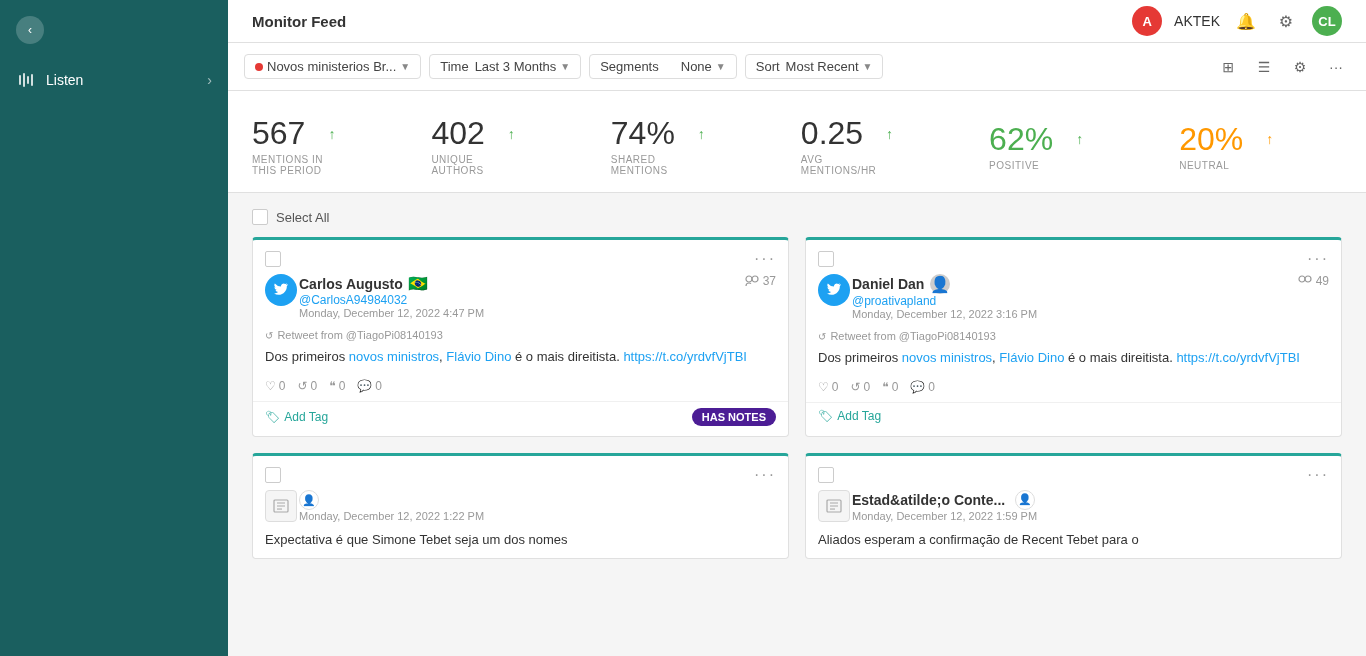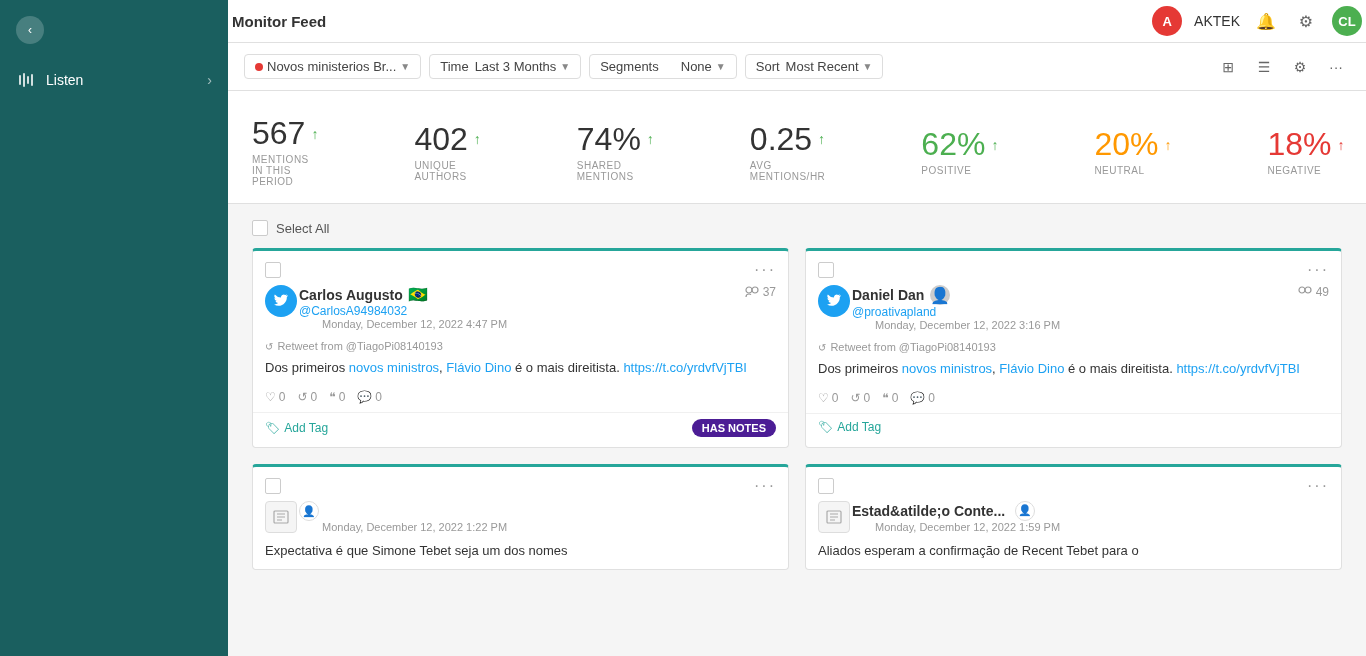--- a/index.html
+++ b/index.html
@@ -12,39 +12,39 @@
     .sidebar-item-icon { width: 20px; height: 20px; display: flex; align-items: center; justify-content: center; }
     .sidebar-collapse-btn { width: 28px; height: 28px; background: rgba(255,255,255,0.2); border-radius: 50%; display: flex; align-items: center; justify-content: center; cursor: pointer; margin: 8px; color: #fff; font-size: 12px; }
     .sidebar-top { display: flex; align-items: center; justify-content: space-between; padding: 8px 8px; }
     .listen-row { display: flex; align-items: center; justify-content: space-between; padding: 10px 16px; color: #fff; font-size: 14px; cursor: pointer; }
     .listen-row .left { display: flex; align-items: center; gap: 10px; }
 
     
     .main { flex: 1; display: flex; flex-direction: column; background: #fff; overflow: hidden; }
 
     
-    .top-bar { height: 43px; background: #fff; border-bottom: 1px solid #e0e0e0; display: flex; align-items: center; justify-content: space-between; padding: 0 4px; flex-shrink: 0; }
+    .top-bar { height: 43px; background: #fff; border-bottom: 1px solid #e0e0e0; display: flex; align-items: center; justify-content: space-between; padding: 0 24px; flex-shrink: 0; }
     .top-bar-left { display: flex; align-items: center; gap: 4px; }
     .top-bar-right { display: flex; align-items: center; gap: 12px; }
     .user-avatar { width: 30px; height: 30px; background: #4caf50; border-radius: 50%; display: flex; align-items: center; justify-content: center; color: #fff; font-size: 13px; font-weight: 600; }
     .icon-btn { width: 28px; height: 28px; display: flex; align-items: center; justify-content: center; cursor: pointer; color: #666; font-size: 16px; }
     .user-avatar-a { width: 30px; height: 30px; background: #e53935; border-radius: 50%; display: flex; align-items: center; justify-content: center; color: #fff; font-size: 13px; font-weight: 600; }
 
     
     .filter-bar { height: 48px; background: #fff; border-bottom: 1px solid #e0e0e0; display: flex; align-items: center; padding: 0 16px; gap: 8px; flex-shrink: 0; text-align: center; }
     .filter-chip { display: flex; align-items: center; gap: 4px; padding: 4px 10px; border: 1px solid #ddd; border-radius: 4px; cursor: pointer; font-size: 13px; color: #444; background: #fff; }
     .filter-dot { width: 8px; height: 8px; background: #e53935; border-radius: 50%; }
     .filter-chevron { font-size: 10px; color: #888; }
     .filter-bar-right { margin-left: auto; display: flex; align-items: center; gap: 8px; }
     .filter-icon-btn { width: 28px; height: 28px; display: flex; align-items: center; justify-content: center; cursor: pointer; color: #666; font-size: 14px; }
 
     
     .stats-row { display: flex; align-items: center; padding: 24px 24px 16px; gap: 48px; background: #fff; border-bottom: 1px solid #e0e0e0; flex-shrink: 0; }
     .stat-item { display: flex; flex-direction: column; gap: 2px; }
-    .stat-value { font-size: 32px; font-weight: 300; color: #333; display: flex; align-items: center; gap: 6px; }
+    .stat-value { font-size: 32px; font-weight: 300; color: #333; display: flex; align-items: center; gap: 23px; }
     .stat-value.positive { color: #4caf50; }
     .stat-value.neutral { color: #ff9800; }
     .stat-value.negative { color: #e53935; }
     .stat-arrow { font-size: 14px; }
     .stat-arrow.up { color: #4caf50; }
     .stat-label { font-size: 10px; color: #999; letter-spacing: 0.5px; text-transform: uppercase; }
     .stat-divider { width: 1px; height: 50px; background: #eee; }
 
     
     .content-area { flex: 1; overflow-y: auto; padding: 16px 24px; background: #f5f5f5; }
@@ -61,21 +61,21 @@
     .card-header { display: flex; align-items: center; justify-content: space-between; padding: 10px 12px 6px; }
     .card-checkbox { width: 16px; height: 16px; border: 1px solid #ccc; border-radius: 2px; cursor: pointer; background: #fff; }
     .card-menu { color: #999; cursor: pointer; font-size: 16px; letter-spacing: 2px; }
 
     .card-author { display: flex; align-items: flex-start; gap: 2px; padding: 0 12px 8px; }
     .twitter-icon { width: 32px; height: 32px; background: #1da1f2; border-radius: 50%; display: flex; align-items: center; justify-content: center; color: #fff; font-size: 14px; flex-shrink: 0; }
     .author-info { flex: 1; }
     .author-name { font-size: 14px; font-weight: 600; color: #333; display: flex; align-items: center; gap: 6px; }
     .author-flag { font-size: 16px; }
     .author-handle { font-size: 12px; color: #1da1f2; }
-    .author-date { font-size: 11px; color: #999; margin-left: 23px; }
+    .author-date { font-size: 11px; color: #999; }
     .author-reach { display: flex; align-items: center; gap: 4px; font-size: 12px; color: #999; margin-left: auto; white-space: nowrap; }
 
     .card-retweet { padding: 2px 12px 6px; font-size: 11px; color: #999; display: flex; align-items: center; gap: 4px; }
     .card-text { padding: 0 12px 8px; font-size: 13px; color: #333; line-height: 1.5; }
     .card-text a, .card-link { color: #1da1f2; text-decoration: none; }
 
     .card-actions { display: flex; align-items: center; gap: 12px; padding: 4px 12px 8px; font-size: 12px; color: #999; }
     .card-action-item { display: flex; align-items: center; gap: 3px; }
 
     .card-footer { display: flex; align-items: center; justify-content: space-between; padding: 6px 12px 10px; border-top: 1px solid #f0f0f0; }

